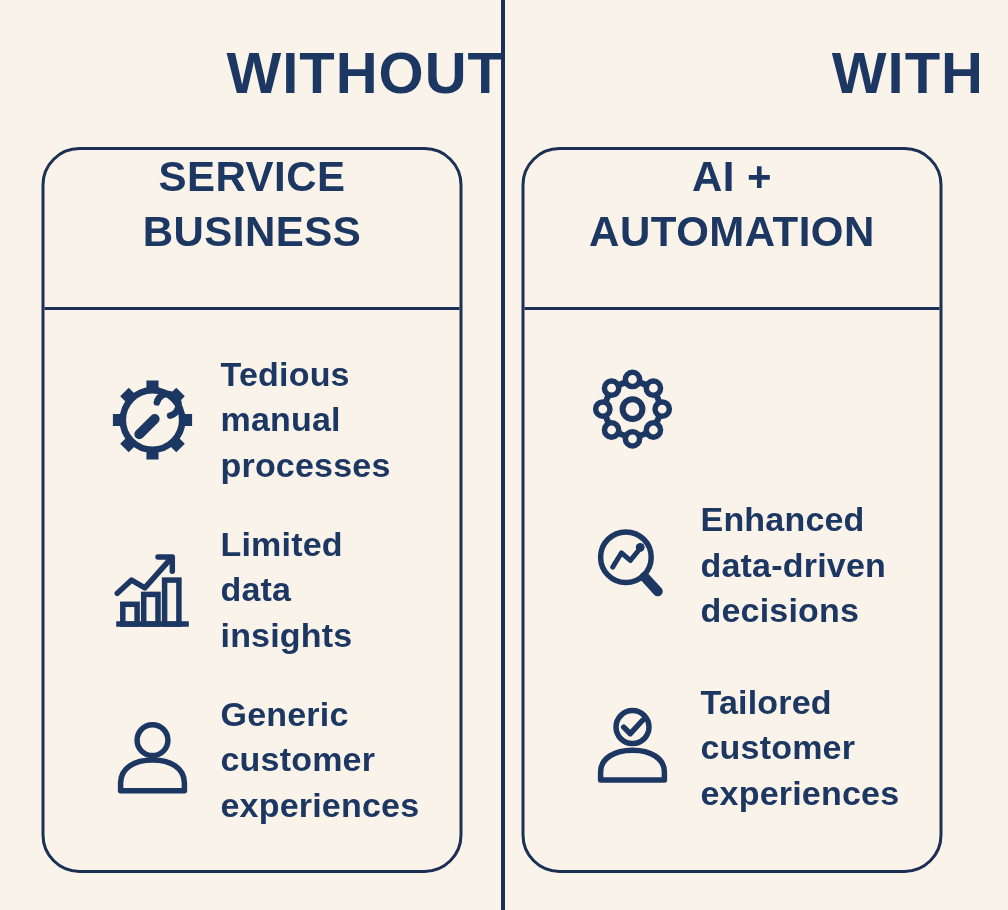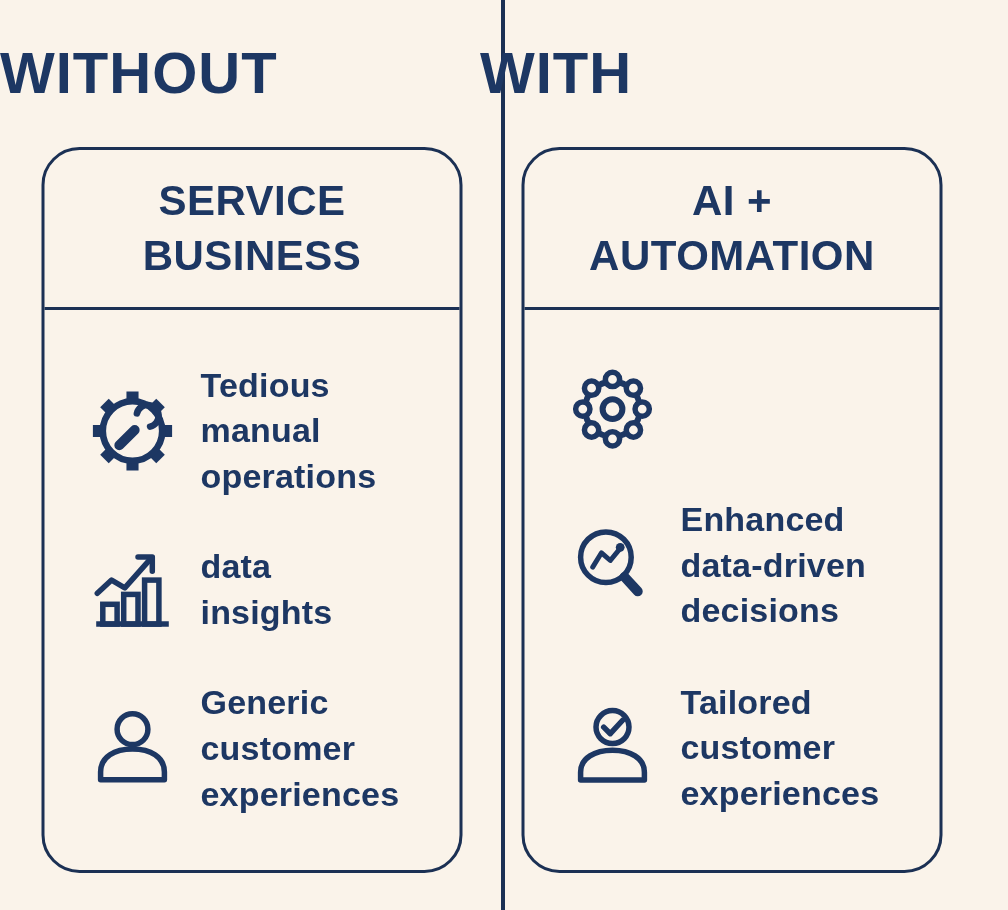--- a/index.html
+++ b/index.html
@@ -13,51 +13,51 @@
   }
   .divider {
     position:absolute; left:501px; top:0;
     width:4px; height:910px; background:#1b3054;
   }
   .column { position:absolute; top:0; width:504px; height:910px; }
   .column.left  { left:0; }
   .column.right { left:480px; }
   .col-title {
     margin-top:44px;
-    text-align:left;
+    text-align:right;
     font-size:58px;
     font-weight:700;
     letter-spacing:1px;
     color:#1d3763;
     line-height:1.0;
   }
   .card {
     position:absolute;
     top:147px; left:50%;
     transform:translateX(-50%);
     width:421px; height:726px;
     border:3px solid #1b3054;
     border-radius:38px;
     display:flex; flex-direction:column;
     background:transparent;
   }
   .card-header {
     border-bottom:3px solid #1b3054;
     min-height:160px;
     display:flex; flex-direction:column;
-    align-items:center; justify-content:center;
+    align-items:center; 
     font-size:42px; font-weight:700;
     line-height:1.3; text-align:center;
     letter-spacing:0.5px;
   }
   .card-body {
     flex:1;
     display:flex; flex-direction:column;
     justify-content:space-evenly;
-    padding:8px 8px 8px 44px;
+    padding:8px 8px 8px 64px;
   }
   .item { display:flex; align-items:center; gap:24px; }
   .item-icon { width:88px; height:88px; flex:0 0 88px; }
   .item-icon svg { width:88px; height:88px; display:block; }
   .item-text {
     font-size:34px; font-weight:600;
     line-height:1.34; color:#1d3763;
     letter-spacing:0.2px;
   }
 </style>
@@ -90,36 +90,37 @@
               <line x1="59.1" y1="20.9" x2="65.5" y2="14.5"></line>
             </g>
             <circle cx="40" cy="40" r="27" stroke-width="6"></circle>
             <line x1="28" y1="53" x2="42" y2="39" stroke-width="9" stroke-linecap="round"></line>
             <path d="M44,24 A10 10 0 1 1 56,36" stroke-width="6" stroke-linecap="round"></path>
           </svg>
         </span>
         <div class="item-text">
           <div>Tedious</div>
           <div>manual</div>
-          <div>operations</div>
+          <div>processes</div>
         </div>
       </div>
 
       <div class="item">
         <span class="item-icon">
           <svg viewBox="0 0 80 80" fill="none" stroke="#1d3763">
             <line x1="7" y1="71" x2="73" y2="71" stroke-width="5"></line>
             <rect x="13" y="53" width="13" height="18" stroke-width="5"></rect>
             <rect x="32" y="44" width="13" height="27" stroke-width="5"></rect>
             <rect x="51" y="31" width="13" height="40" stroke-width="5"></rect>
             <polyline points="8,43 21,31 33,38 57,11" stroke-width="5" stroke-linecap="round" stroke-linejoin="round"></polyline>
             <polyline points="45,10 58,10 58,23" stroke-width="5" stroke-linecap="round" stroke-linejoin="round"></polyline>
           </svg>
         </span>
         <div class="item-text">
+          <div>Limited</div>
           <div>data</div>
           <div>insights</div>
         </div>
       </div>
 
       <div class="item">
         <span class="item-icon">
           <svg viewBox="0 0 80 80" fill="none" stroke="#1d3763">
             <circle cx="40" cy="22" r="14" stroke-width="5"></circle>
             <path d="M11,68 L11,61 C11,47 24,40 40,40 C56,40 69,47 69,61 L69,68 Z" stroke-width="5" stroke-linejoin="round"></path>

